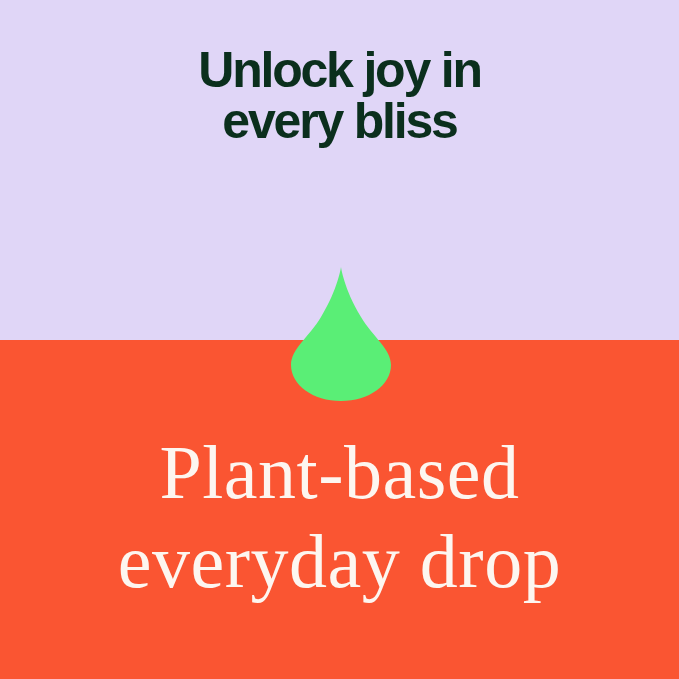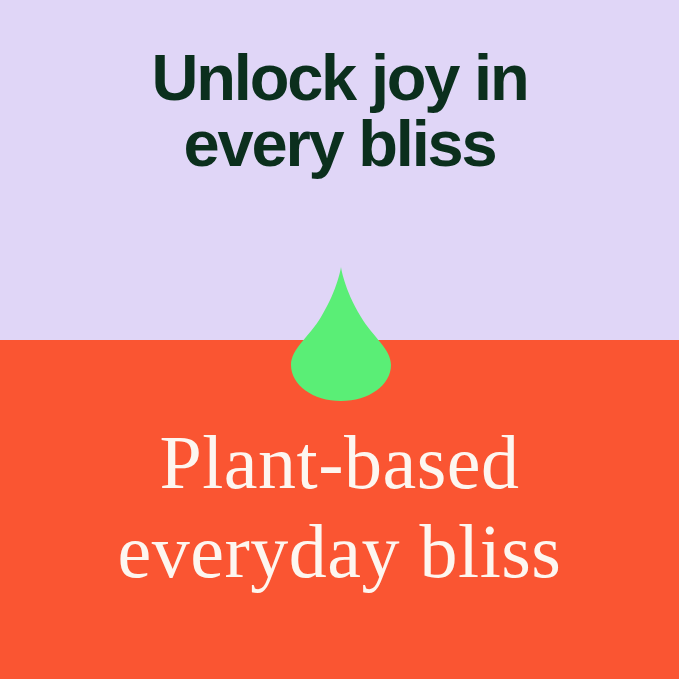--- a/index.html
+++ b/index.html
@@ -39,21 +39,21 @@
   
   .headline {
     position: absolute;
     left: 0;
     top: 46px;
     width: 679px;
     text-align: center;
     color: #0b2f1d;
     font-family: "Liberation Sans", sans-serif;
     font-weight: 700;
-    font-size: 65px;
+    font-size: 50px;
     line-height: 0.98;
     letter-spacing: -2.2px;
   }
   .headline .line {
     display: block;
     white-space: nowrap;
   }
   .headline .line-1 {
     margin-bottom: 2px;
   }
@@ -69,21 +69,21 @@
   .droplet-wrap svg {
     display: block;
     width: 100px;
     height: 134px;
   }
 
   
   .subhead {
     position: absolute;
     left: 0;
-    top: 418px;
+    top: 428px;
     width: 679px;
     text-align: center;
     color: #fdf6f0;
     font-family: "Liberation Serif", serif;
     font-weight: 400;
     font-size: 76px;
     line-height: 1.17;
     letter-spacing: 0.5px;
   }
   .subhead .line {
@@ -112,16 +112,16 @@
                C 18 70, 0 82, 0 98
                C 0 118, 22 134, 50 134
                C 78 134, 100 118, 100 98
                C 100 82, 82 70, 70 50
                C 53 22, 50 0, 50 0 Z" fill="#5AEE76"></path>
     </svg>
   </div>
 
   <div class="subhead">
     <span class="line line-1">Plant-based</span>
-    <span class="line line-2">everyday bliss</span>
+    <span class="line line-2">everyday drop</span>
   </div>
 
 </div>
 
 </body></html>

